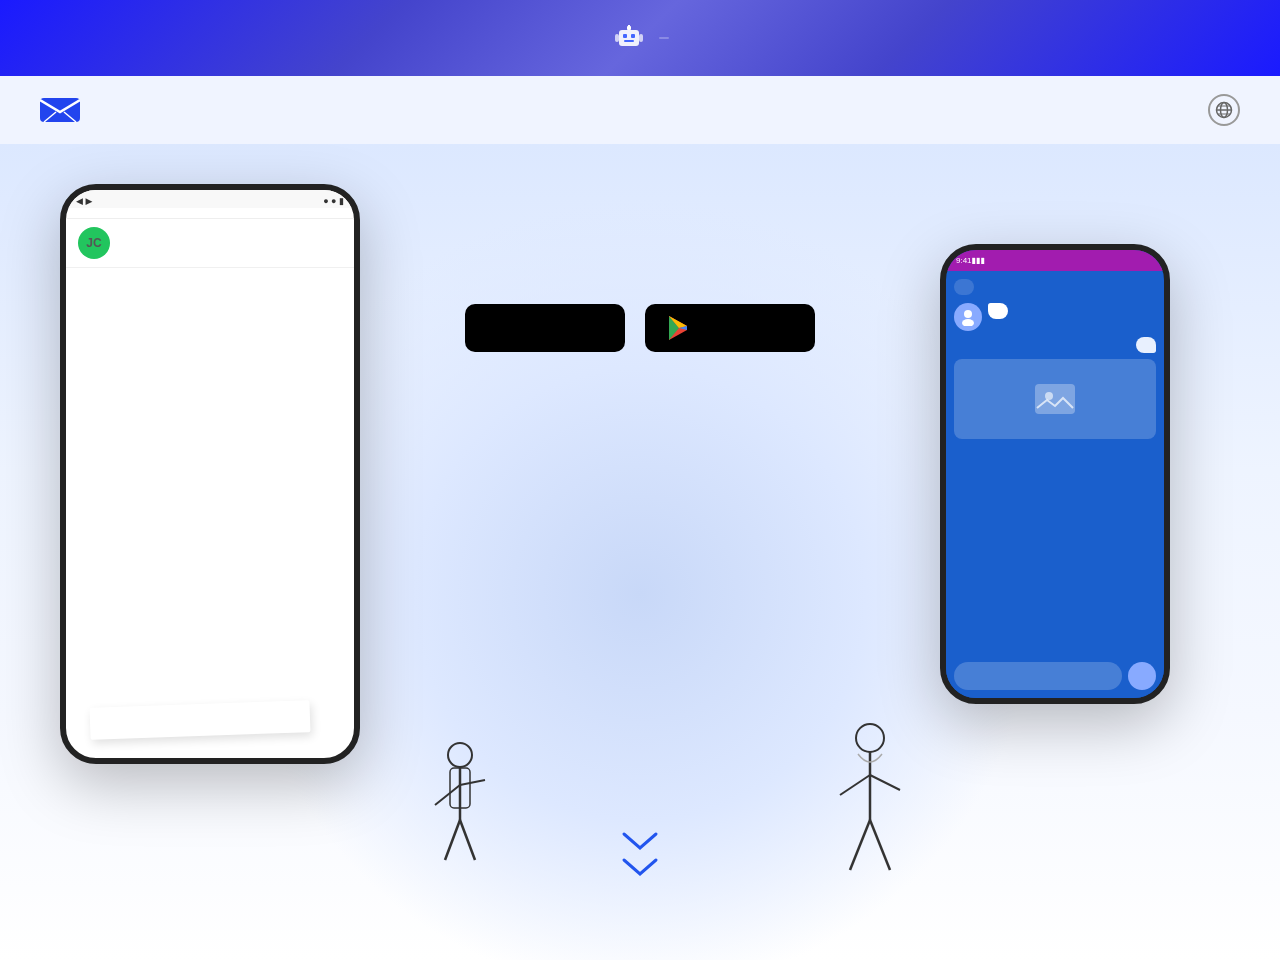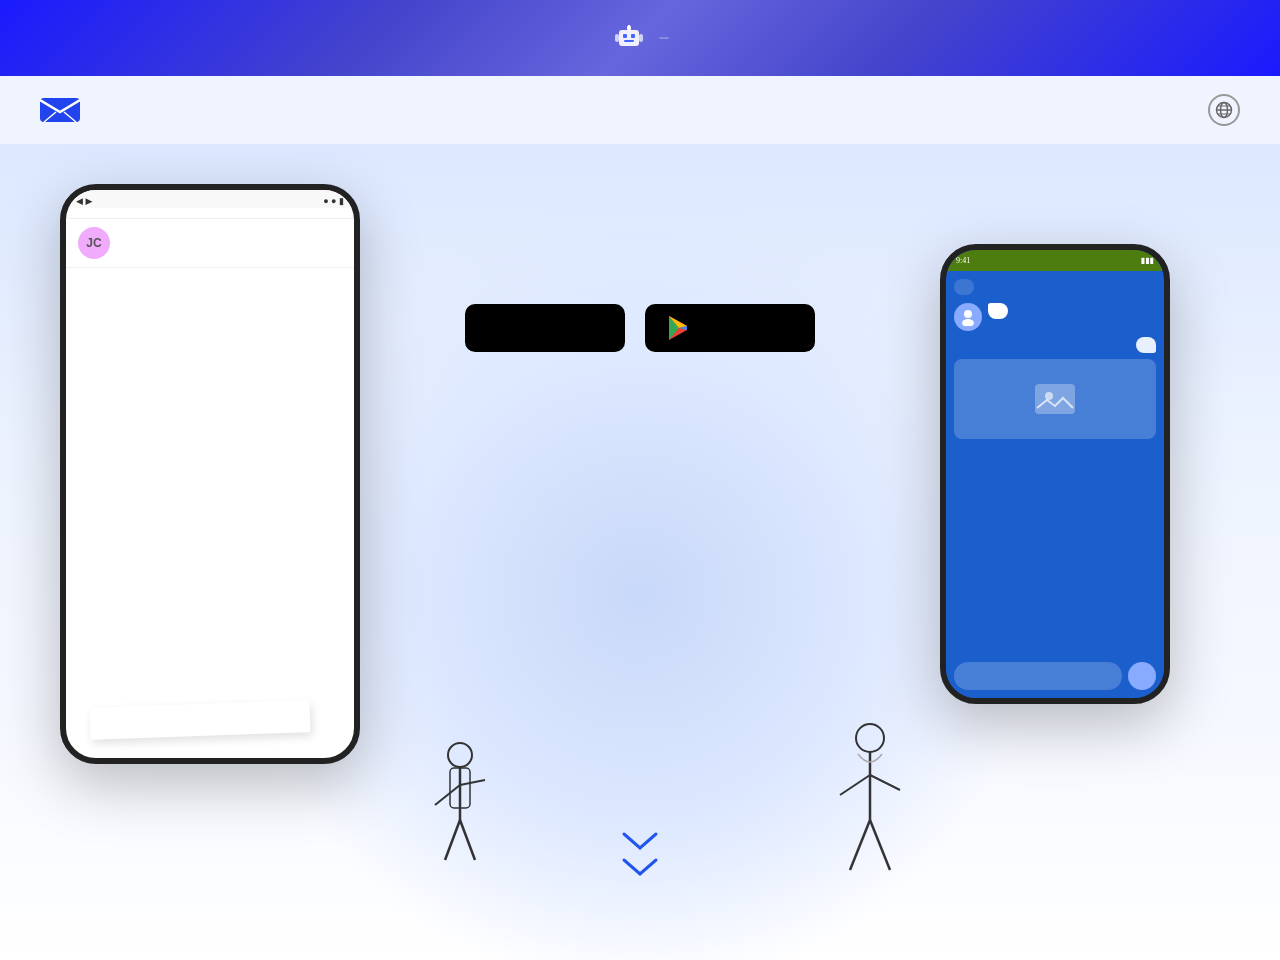--- a/index.html
+++ b/index.html
@@ -222,21 +222,21 @@
     .email-item {
       padding: 8px 12px;
       border-bottom: 1px solid #f0f0f0;
       display: flex;
       gap: 8px;
     }
     .avatar-circle {
       width: 32px;
       height: 32px;
       border-radius: 50%;
-      background: #f0abfc;
+      background: #22c55e;
       flex-shrink: 0;
       display: flex;
       align-items: center;
       justify-content: center;
       font-size: 12px;
       font-weight: 600;
       color: #555;
     }
     .email-details {
       flex: 1;
@@ -428,21 +428,21 @@
           <div class="btn-text-main"></div>
         </div>
       </a>
     </div>
   </div>
 
   <div class="phone-right">
     <div style="position:relative;">
       <div class="phone-frame phone-right-frame" style="width:230px; height:460px; background:#1a5fcc; position:relative;">
 
-        <div style="background:#4d7c0f; padding:6px 10px; display:flex; justify-content:space-between; font-size:8px; color:white;font-family:Liberation Serif, serif;">
+        <div style="background:#a21caf; padding:6px 10px; display:flex; font-size:8px; color:white;">
           <span>9:41</span>
           <span>▮▮▮</span>
         </div>
 
         <div style="margin:8px; background:rgba(255,255,255,0.15); border-radius:12px; padding:8px 10px; font-size:10px; color:white; width:fit-content; max-width:180px;"></div>
 
         <div style="display:flex; align-items:flex-start; margin:6px 8px;">
           <div style="width:28px;height:28px;border-radius:50%;background:#88aaff;flex-shrink:0;display:flex;align-items:center;justify-content:center;margin-right:6px;">
             <svg width="18" height="18" viewBox="0 0 18 18">
               <circle cx="9" cy="6" r="4" fill="white"></circle>

